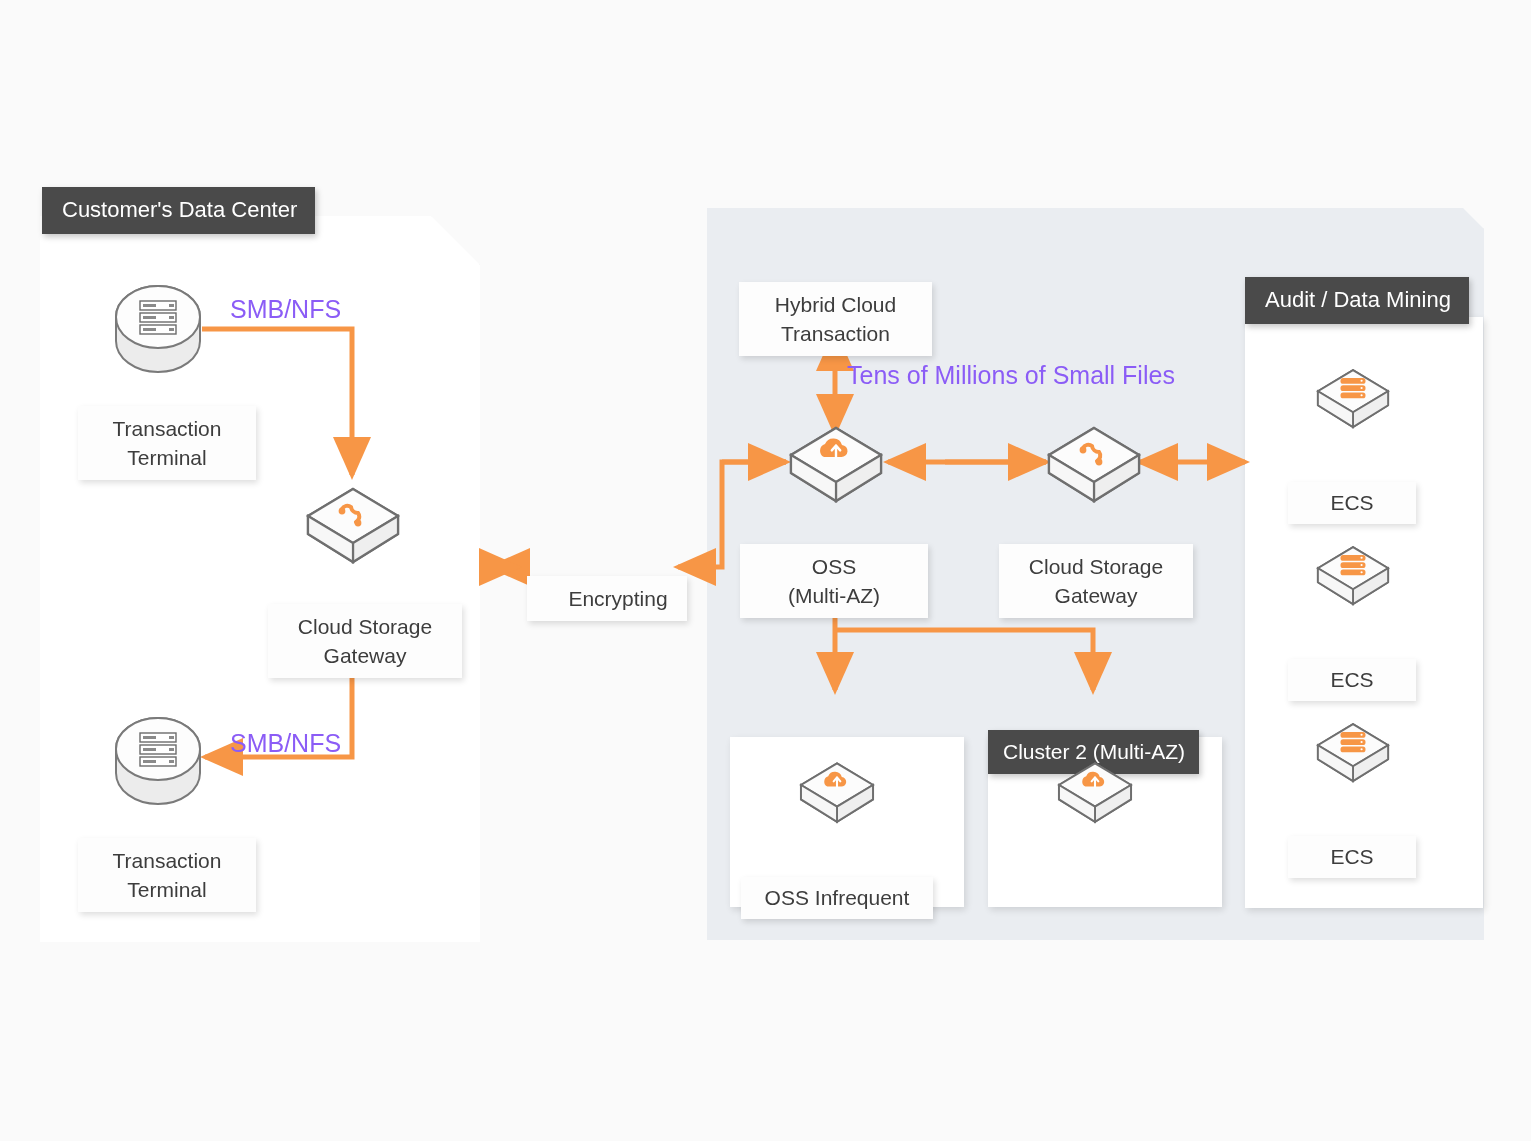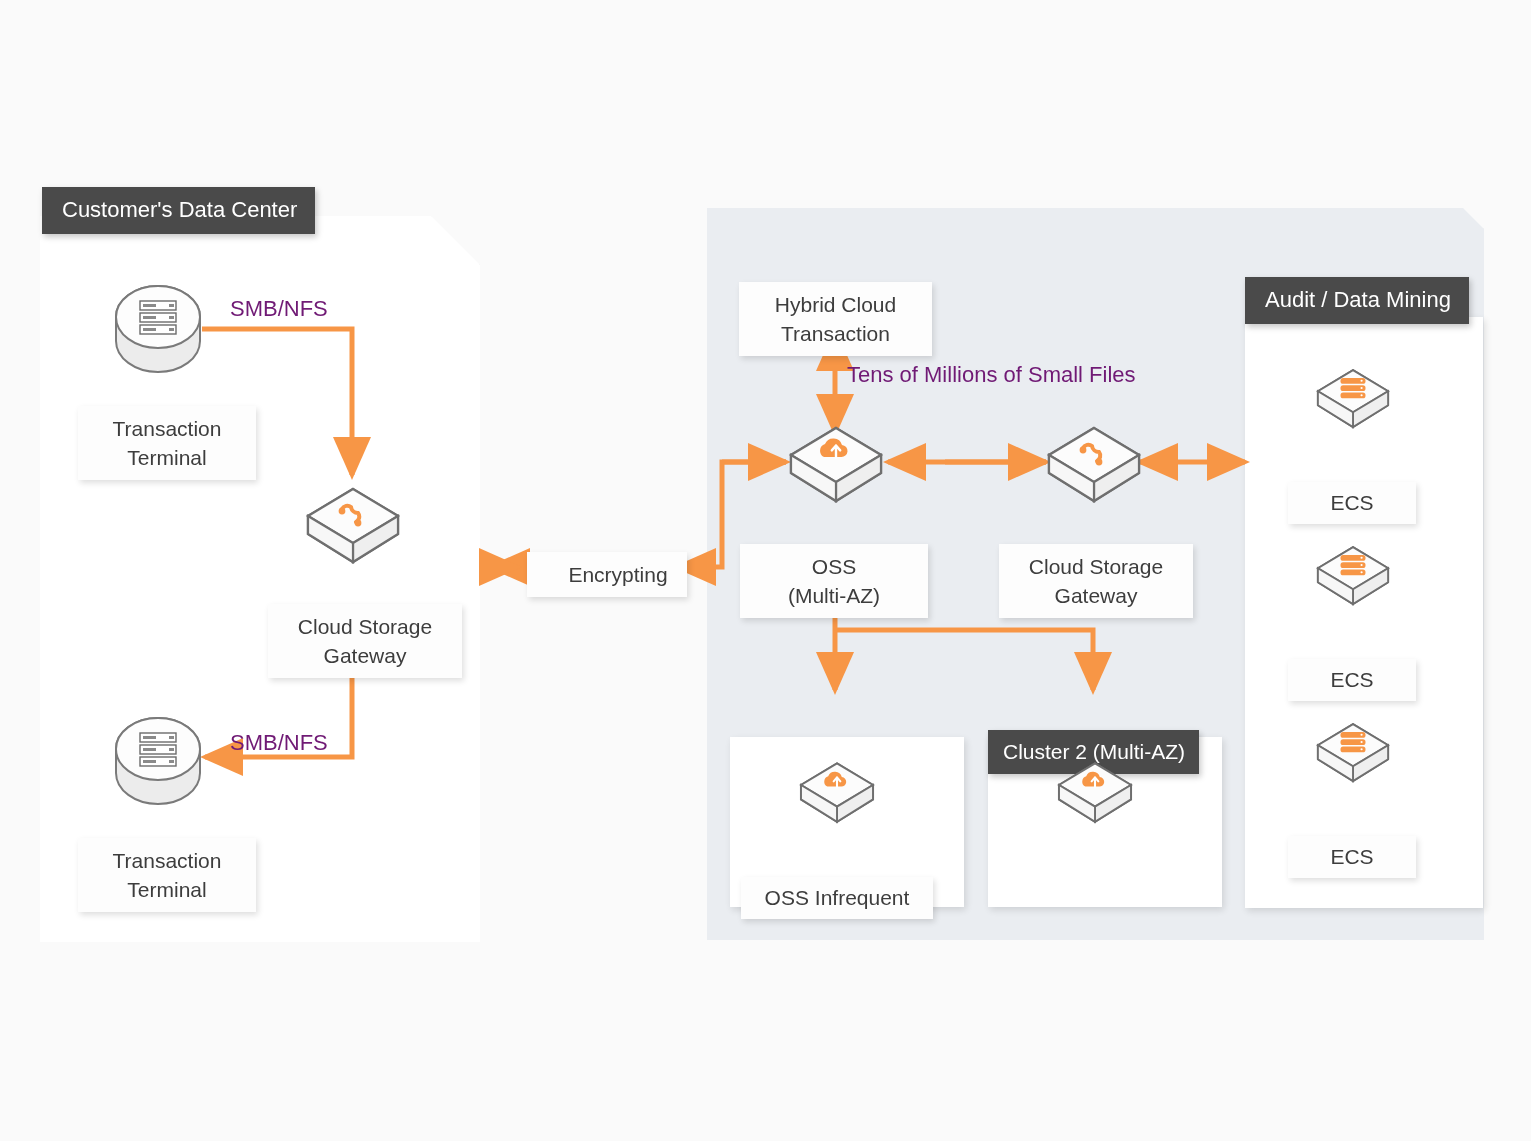--- a/index.html
+++ b/index.html
@@ -66,22 +66,22 @@
     text-align:center;
     padding:8px 14px;
     box-shadow:2px 3px 6px rgba(0,0,0,.13);
     white-space:nowrap;
     margin-top:32px;
   }
 
   
   .dtext{
     position:absolute;
-    color:#701a75;
-    font-size:22px;
+    color:#8b5cf6;
+    font-size:25px;
     line-height:26px;
     white-space:nowrap;
   }
 
   
   .icon{position:absolute;}
   svg{display:block;overflow:visible;}
 
   
   #wires{position:absolute;left:0;top:0;width:1531px;height:1141px;pointer-events:none;}
@@ -194,21 +194,21 @@
           <rect x="56" y="44" width="5" height="3"></rect>
       </g>
     </svg>
   </div>
   <div class="chip" style="left:78px;top:806px;width:150px;">
     <div>Transaction</div>
     <div>Terminal</div>
   </div>
   <div class="dtext" style="left:230px;top:730px;">SMB/NFS</div>
 
-  <div class="chip" style="left:527px;top:520px;width:110px;padding-left:36px;">Encrypting</div>
+  <div class="chip" style="left:527px;top:544px;width:110px;padding-left:36px;">Encrypting</div>
 
   <div class="chip" style="left:739px;top:250px;width:165px;">
     <div>Hybrid Cloud</div>
     <div>Transaction</div>
   </div>
 
   <div class="dtext" style="left:847px;top:362px;">Tens of Millions of Small Files</div>
 
   <div class="icon" style="left:786px;top:425px;">
     <svg width="100" height="80" viewBox="0 0 100 80">

